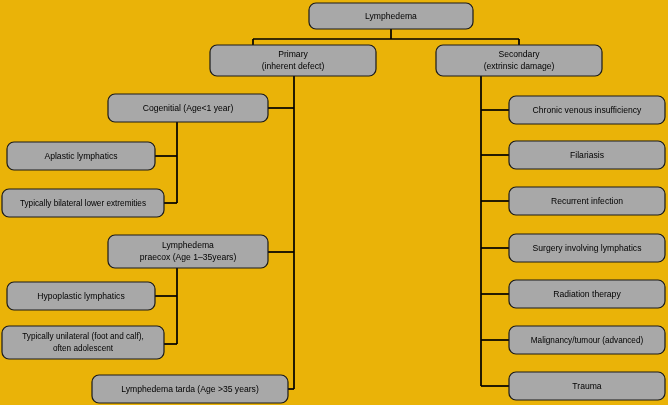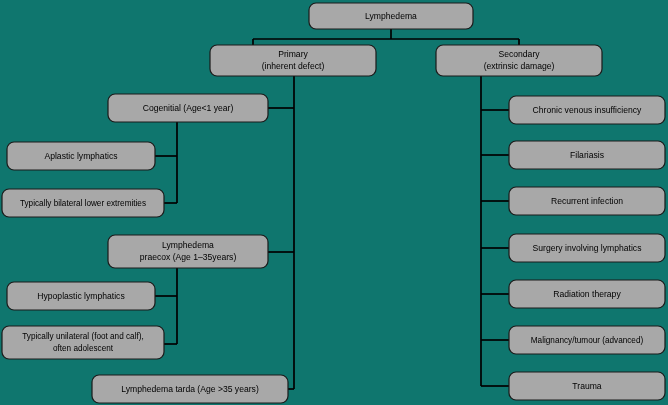--- a/index.html
+++ b/index.html
@@ -8,21 +8,21 @@
     padding: 0;
     background: #ffffff;
   }
   body {
     font-family: "Liberation Sans", sans-serif;
   }
   #diagram-root {
     position: relative;
     width: 668px;
     height: 405px;
-    background: #0f766e;
+    background: #eab308;
     overflow: hidden;
   }
   svg.flow {
     position: absolute;
     left: 0;
     top: 0;
     width: 668px;
     height: 405px;
     display: block;
   }

